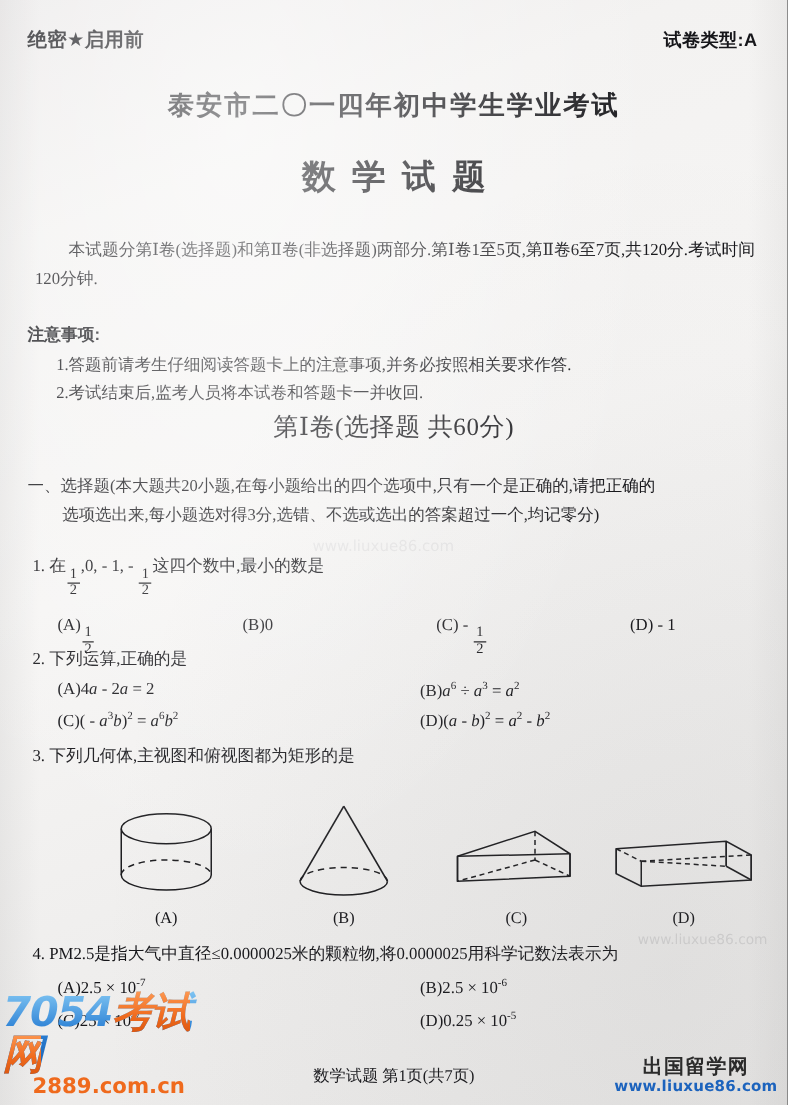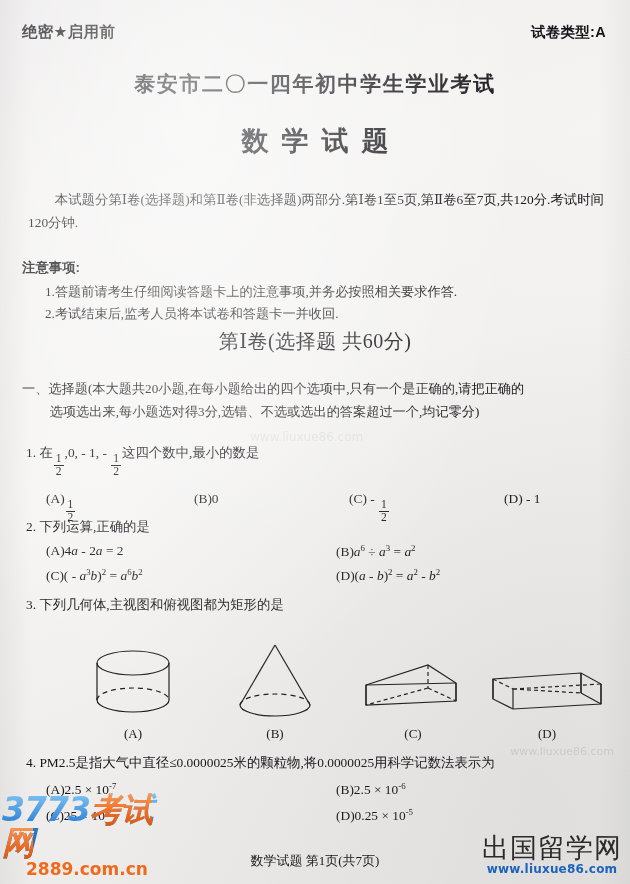--- a/index.html
+++ b/index.html
@@ -245,22 +245,22 @@
   .wm-right {
     position: absolute;
     right: 8px;
     bottom: 8px;
     z-index: 6;
     text-align: center;
     line-height: 1.05;
   }
   .wm-right .cn {
     font-family: "Liberation Sans", "DejaVu Sans", sans-serif;
-    font-weight: normal;
-    font-size: 27px;
+    font-weight: bold;
+    font-size: 16px;
     color: #2b2b2b;
     letter-spacing: 1px;
     text-align: center;
   }
   .wm-right .url {
     font-family: "DejaVu Sans", sans-serif;
     font-weight: bold;
     font-size: 12px;
     color: #1c63bd;
     letter-spacing: 0.2px;
@@ -436,21 +436,21 @@
       <span class="opt"><span>(D)</span><span>0.25</span> × 10<sup>-5</sup></span>
     </div>
   </div>
 
   <div class="wm-faint">www.liuxue86.com</div>
   <div class="wm-faint2">www.liuxue86.com</div>
 
   <div class="footer-center">数学试题   第1页(共7页)</div>
 
   <div class="logo3773">
-    <div class="top"><span>3773</span><span class="cn">考试网</span></div>
+    <div class="top"><span>7054</span><span class="cn">考试网</span></div>
     <div class="bot">2889.com.cn</div>
   </div>
 
   <div class="wm-right">
     <div class="cn">出国留学网</div>
     <div class="url">www.liuxue86.com</div>
   </div>
 
 </div>
 

